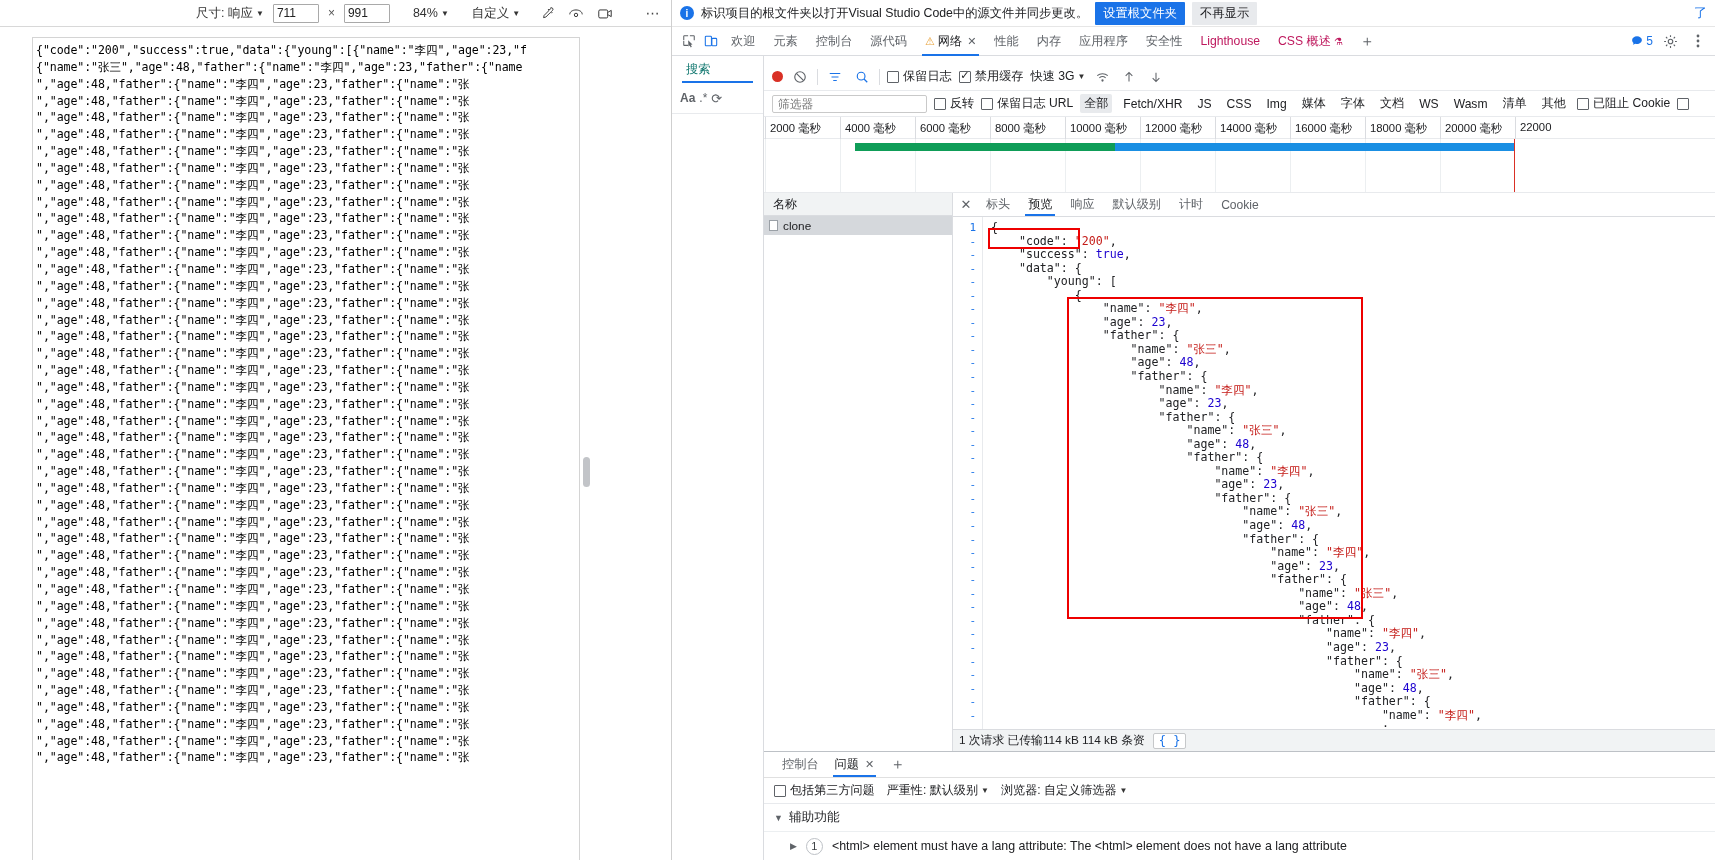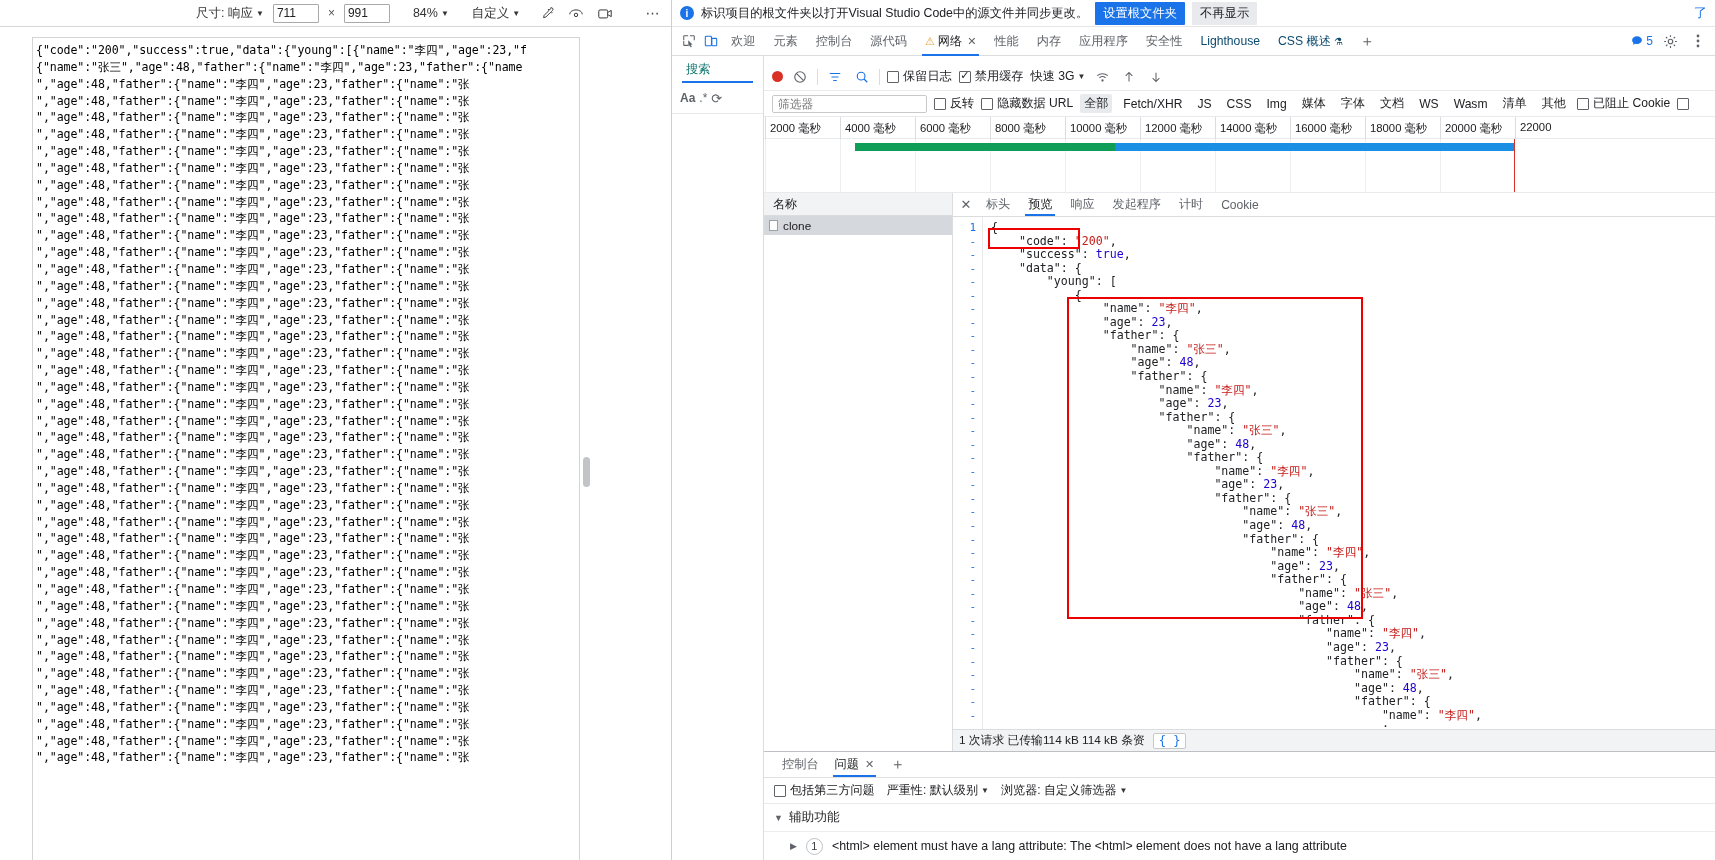--- a/index.html
+++ b/index.html
@@ -71,21 +71,21 @@
   .tb-icon { width:22px; display:flex; align-items:center; justify-content:center; cursor:pointer; }
   .tb-icon.sel { color:#1a73e8; }
   .dt-tab {
     display:flex; align-items:center; gap:3px; padding:0 9px; color:#5f6368;
     cursor:pointer; position:relative; white-space:nowrap;
   }
   .dt-tab.active { color:#202124; }
   .dt-tab.active::after {
     content:""; position:absolute; left:6px; right:6px; bottom:-1px; height:2px; background:#1a73e8;
   }
-  .dt-tab.muted { color:#0c4a6e;text-align:right; }
+  .dt-tab.muted { color:#be185d;text-align:right; }
   .tab-x { font-size:11px; color:#5f6368; margin-left:2px; }
   .warn-tri { color:#e8a33d; font-size:11px; }
   .plus-tab { display:flex; align-items:center; padding:0 8px; font-size:15px; color:#5f6368; cursor:pointer; }
   .tabbar-right { margin-left:auto; display:flex; align-items:center; gap:6px; padding-right:6px; }
   .msg-badge { display:flex; align-items:center; gap:3px; color:#1a73e8; font-size:12px; cursor:pointer; }
 
   .dt-body { flex:1; display:flex; min-height:0; }
   .dt-left-rail {
     width:92px; border-right:1px solid #dadce0; background:#fff; flex:none;
     display:flex; flex-direction:column;
@@ -460,21 +460,21 @@
         </div>
 
         <div class="net-filterbar">
           <input class="filter-input" placeholder="筛选器" style="">
           <label class="cb">
             <span class="cbox"></span>
             <span>反转</span>
           </label>
           <label class="cb">
             <span class="cbox"></span>
-            <span>隐藏数据 URL</span>
+            <span>保留日志 URL</span>
           </label>
           <span class="ftype on">全部</span>
           <span class="ftype">Fetch/XHR</span>
           <span class="ftype">JS</span>
           <span class="ftype">CSS</span>
           <span class="ftype">Img</span>
           <span class="ftype">媒体</span>
           <span class="ftype">字体</span>
           <span class="ftype">文档</span>
           <span class="ftype">WS</span>
@@ -530,21 +530,21 @@
             </div>
             <div class="rl-body"></div>
           </div>
 
           <div class="detail">
             <div class="det-tabbar">
               <div class="det-close">✕</div>
               <div class="det-tab">标头</div>
               <div class="det-tab active">预览</div>
               <div class="det-tab">响应</div>
-              <div class="det-tab">发起程序</div>
+              <div class="det-tab">默认级别</div>
               <div class="det-tab">计时</div>
               <div class="det-tab">Cookie</div>
             </div>
 
             <div class="json-view">
               <div class="gutter" id="gutter" style="white-space: pre;">1
 -
 -
 -
 -

